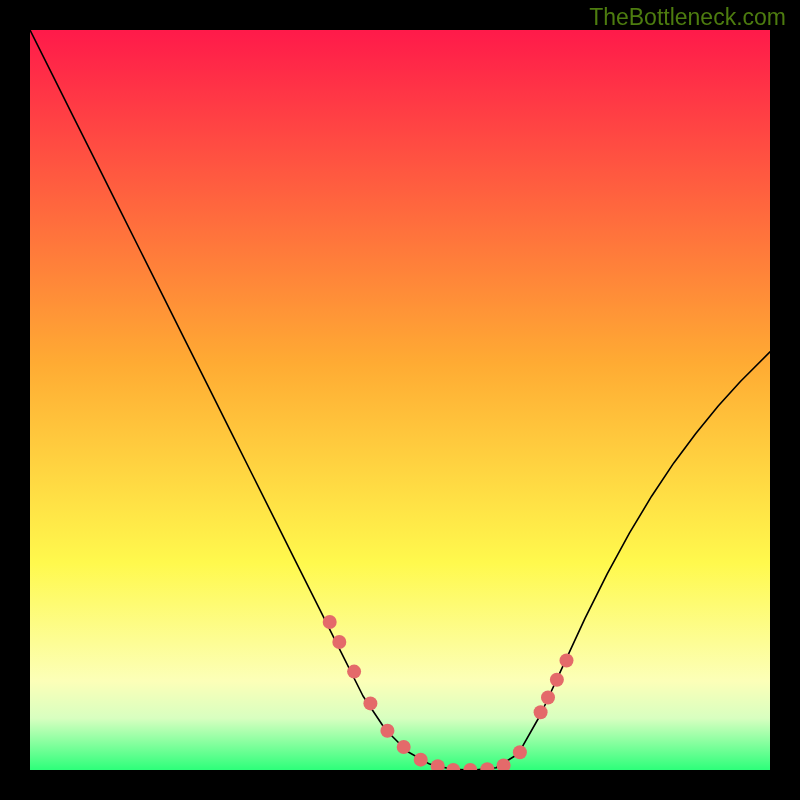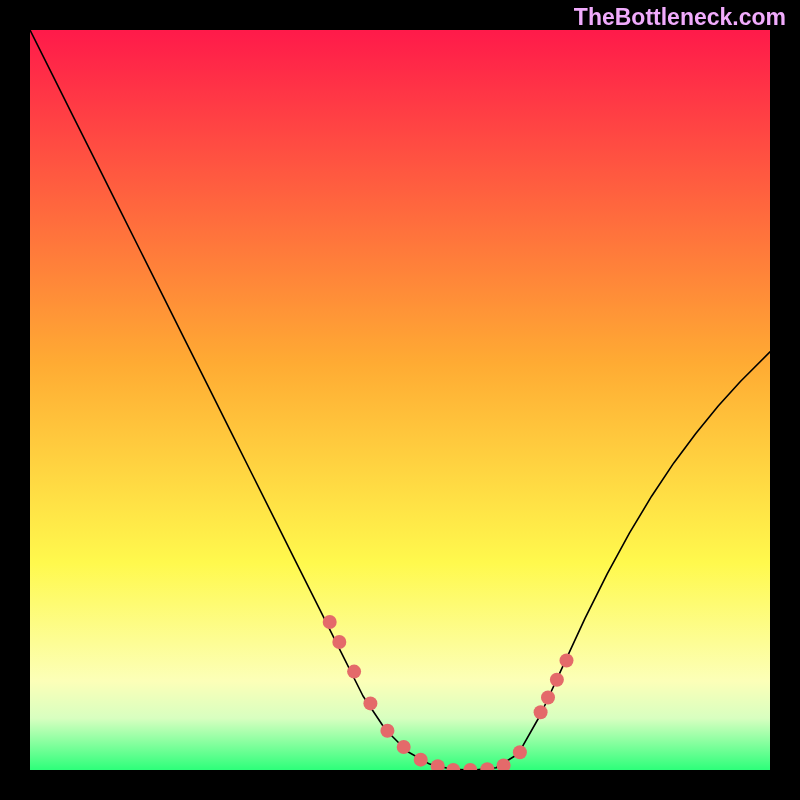--- a/index.html
+++ b/index.html
@@ -14,22 +14,22 @@
   .container {
     position: relative;
     width: 800px;
     height: 800px;
   }
   .watermark {
     position: absolute;
     top: 4px;
     right: 14px;
     font-size: 23px;
-    font-weight: bold;
-    color: #f0abfc;
+    font-weight: normal;
+    color: #4d7c0f;
     letter-spacing: 0px;
     z-index: 20;
   }
   .plot {
     position: absolute;
     left: 30px;
     top: 30px;
     width: 740px;
     height: 740px;
   }

